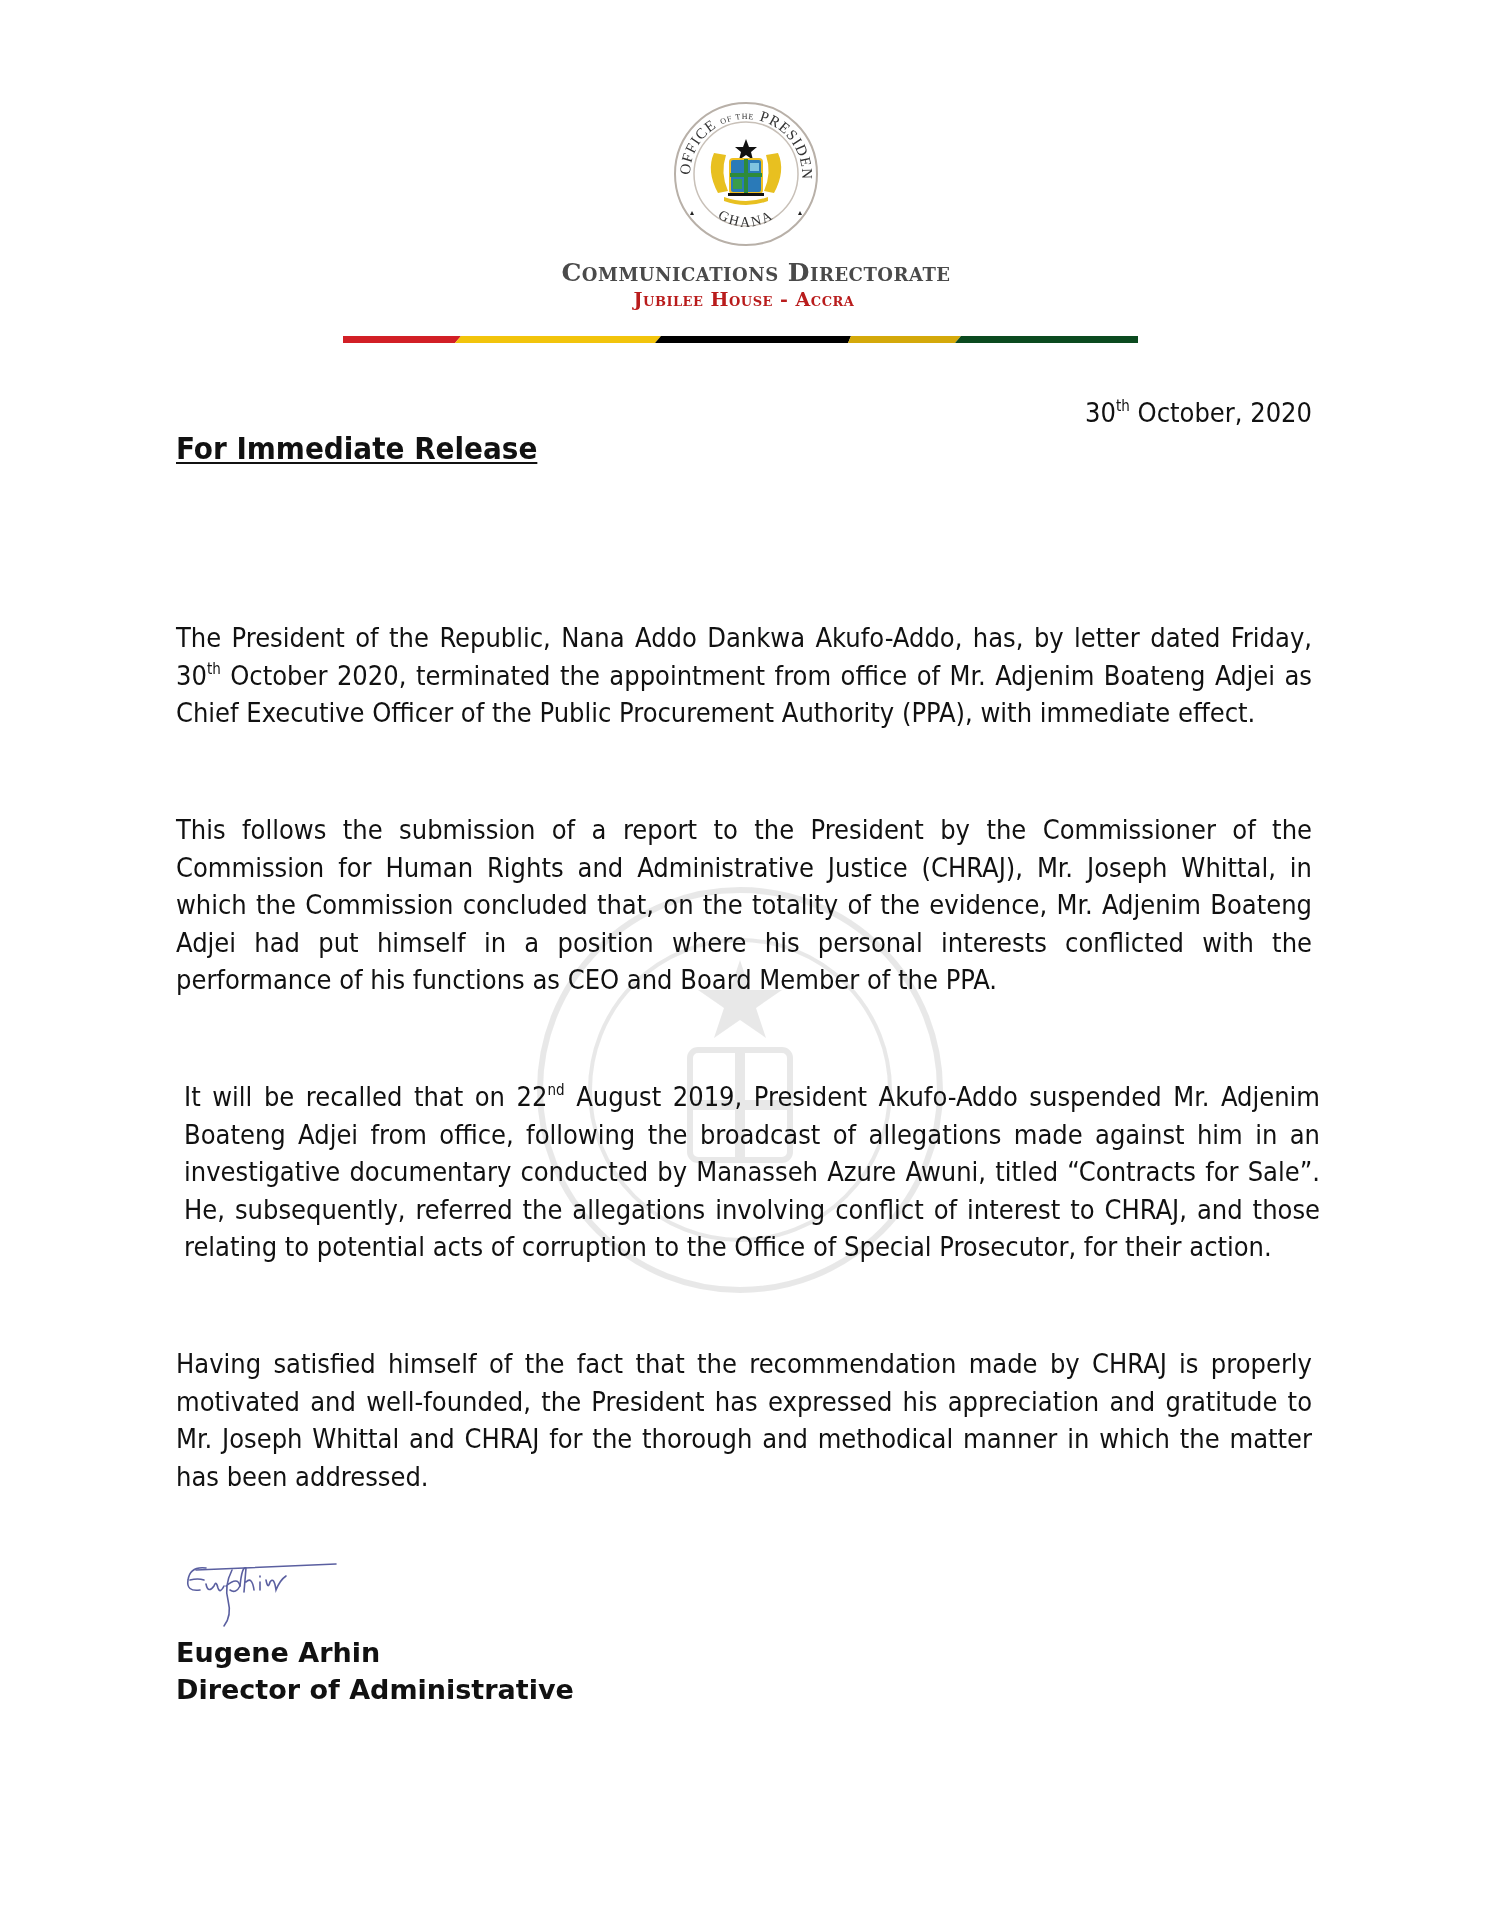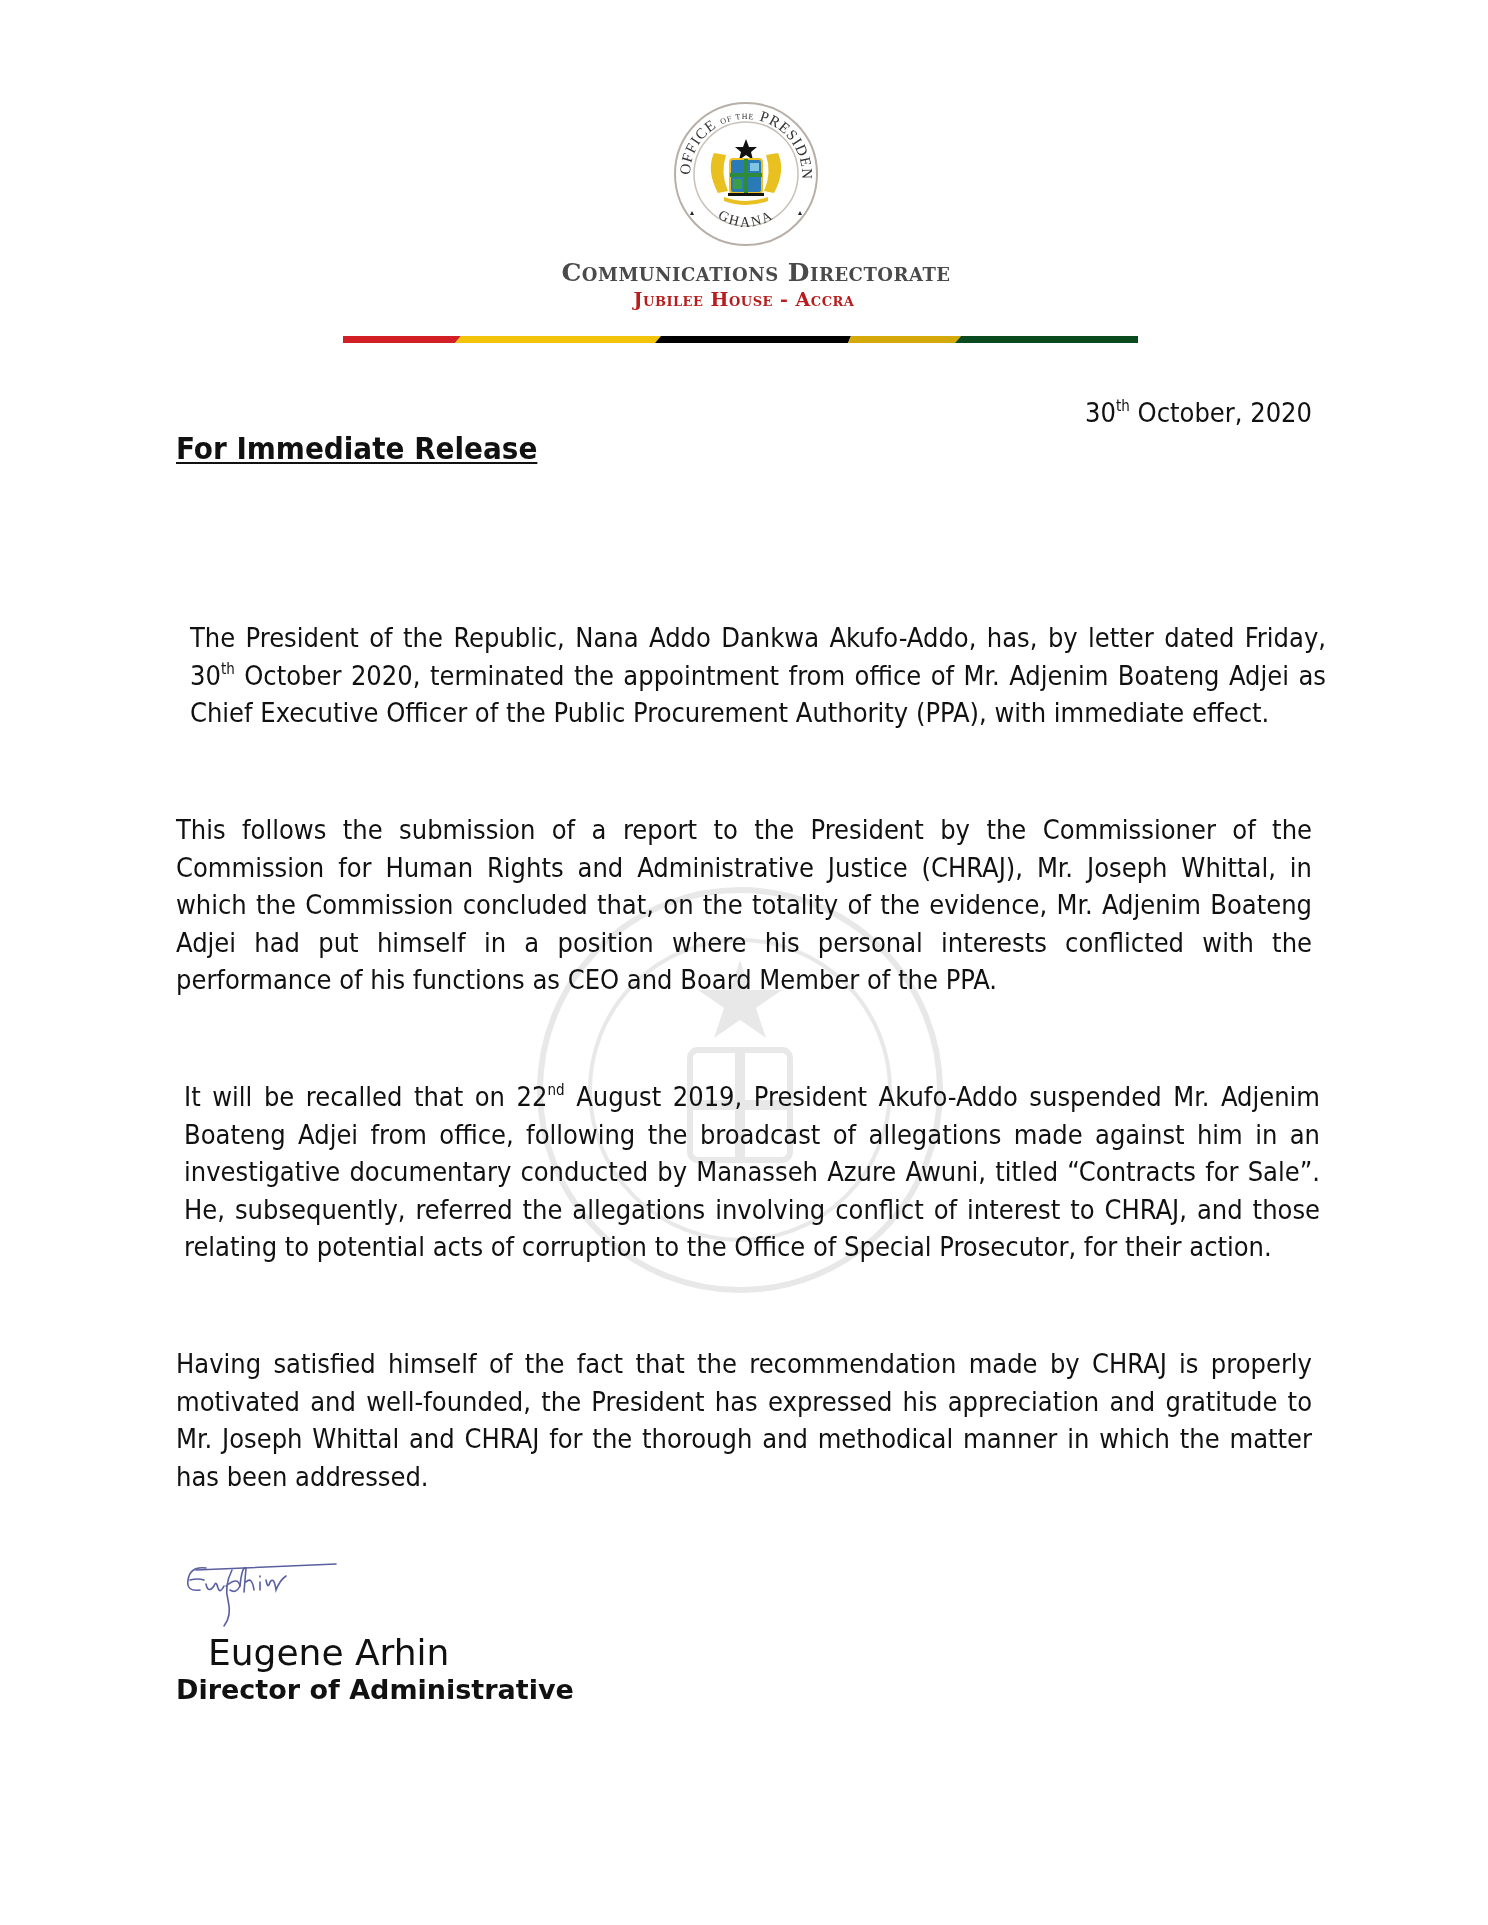--- a/index.html
+++ b/index.html
@@ -37,29 +37,29 @@
       text-decoration-thickness: 2px; text-underline-offset: 3px; font-size: 31px;
     }
     .headline {
       position: absolute; left: 176px; width: 1136px; top: 503px; text-align: center;
       font-weight: bold; text-decoration: underline; text-decoration-thickness: 3px;
       text-underline-offset: 4px; font-size: 28px; line-height: 38px;
     }
     .para {
       position: absolute; left: 176px; width: 1136px; text-align: justify;
     }
-    .p1 { top: 619px; margin-left: 14px; }
+    .p1 { top: 619px; }
     .p2 { top: 811px; }
     .p3 { top: 1078px; margin-left: 8px; }
     .p4 { top: 1345px; }
 
     .signature { position: absolute; left: 176px; top: 1556px; width: 180px; height: 72px; }
     .sig-name {
       position: absolute; left: 176px; top: 1634px; font-family: "DejaVu Sans", sans-serif;
-      font-weight: normal; font-size: 36px; color: #111; line-height: 37px; margin-left: 32px;
+      font-weight: bold; font-size: 27px; color: #111; line-height: 37px;
     }
     .sig-title {
       position: absolute; left: 176px; top: 1671px; font-family: "DejaVu Sans", sans-serif;
       font-weight: bold; font-size: 27px; color: #111; line-height: 37px;
     }
   </style>
 </head>
 <body>
 
 <div class="page">

